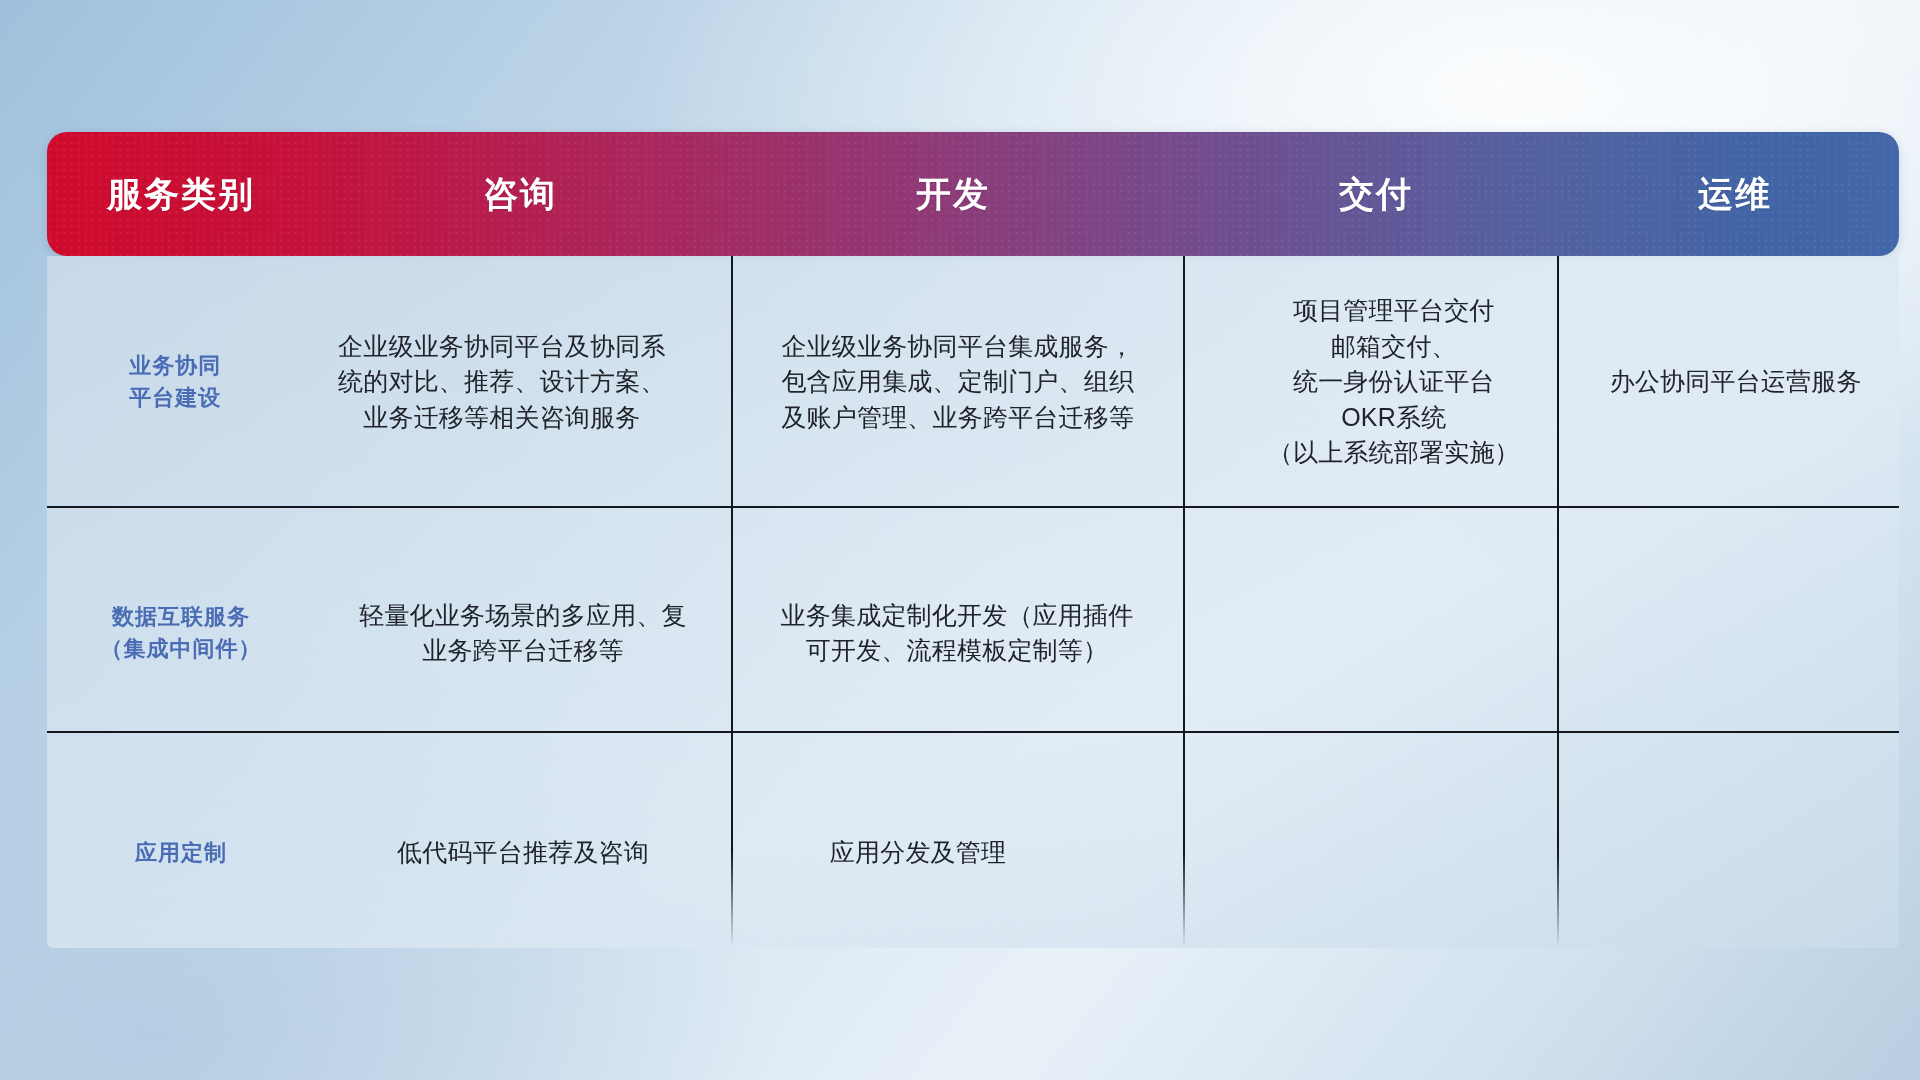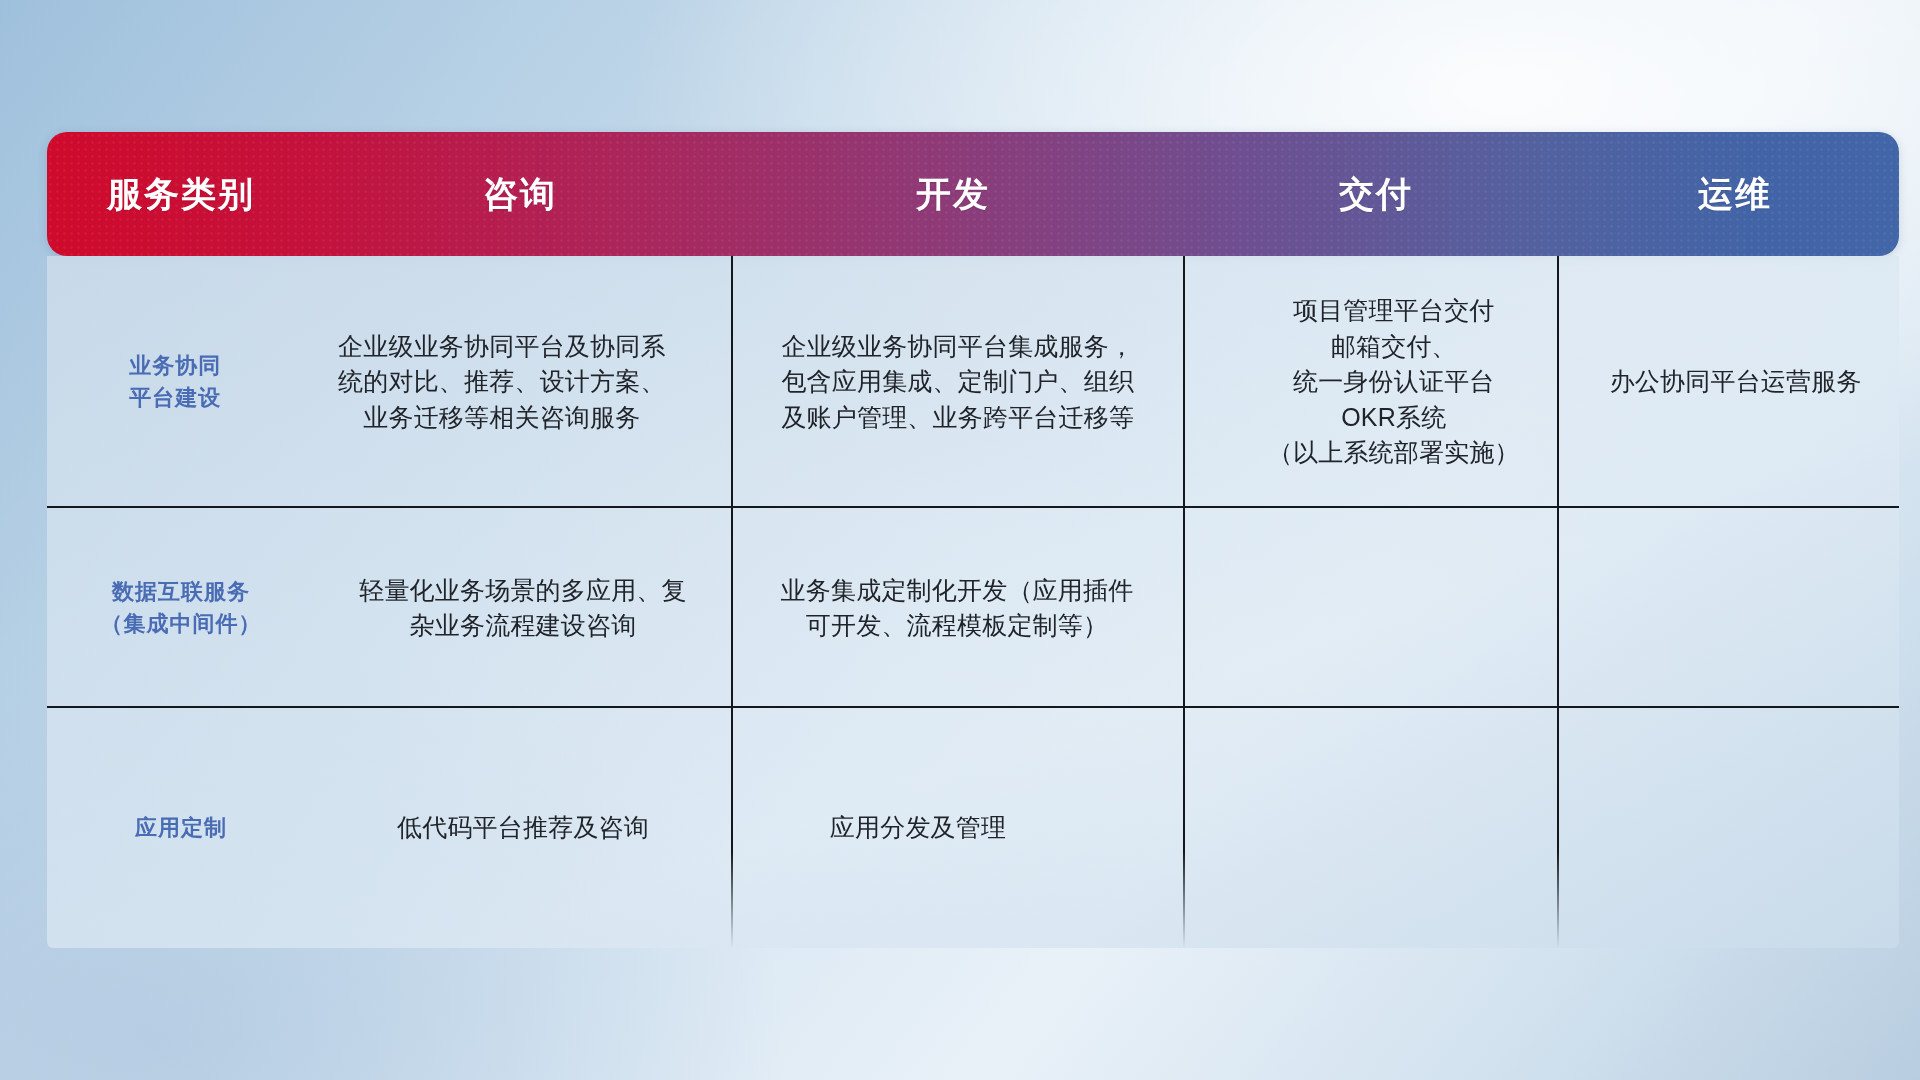--- a/index.html
+++ b/index.html
@@ -90,21 +90,21 @@
       rgba(203,220,235,0.80) 100%);
     border-bottom-left-radius: 6px;
     border-bottom-right-radius: 6px;
   }
   .trow {
     display: flex;
     position: relative;
     box-sizing: border-box;
   }
   .trow.r1 { height: 252px; }
-  .trow.r2 { height: 200px; }
+  .trow.r2 { height: 200px; margin-top: 25px; }
   .trow.r3 { height: 240px; }
 
   .row-sep {
     position: absolute;
     left: 0;
     right: 0;
     height: 2px;
     background: #14181c;
   }
 
@@ -209,21 +209,21 @@
       <div class="row-sep" style="bottom:0;"></div>
     </div>
 
     <div class="trow r2">
       <div class="tcell cat" style="width:268px;">
         <div class="cell-inner">数据互联服务
 （集成中间件）</div>
       </div>
       <div class="tcell content" style="width:416px;">
         <div class="cell-inner">轻量化业务场景的多应用、复
-杂业务流程建设咨询</div>
+业务跨平台迁移等</div>
       </div>
       <div class="tcell content" style="width:452px;">
         <div class="cell-inner">业务集成定制化开发（应用插件
 可开发、流程模板定制等）</div>
       </div>
       <div class="tcell content" style="width:374px;">
         <div class="cell-inner"></div>
       </div>
       <div class="tcell content" style="width:342px;">
         <div class="cell-inner"></div>

